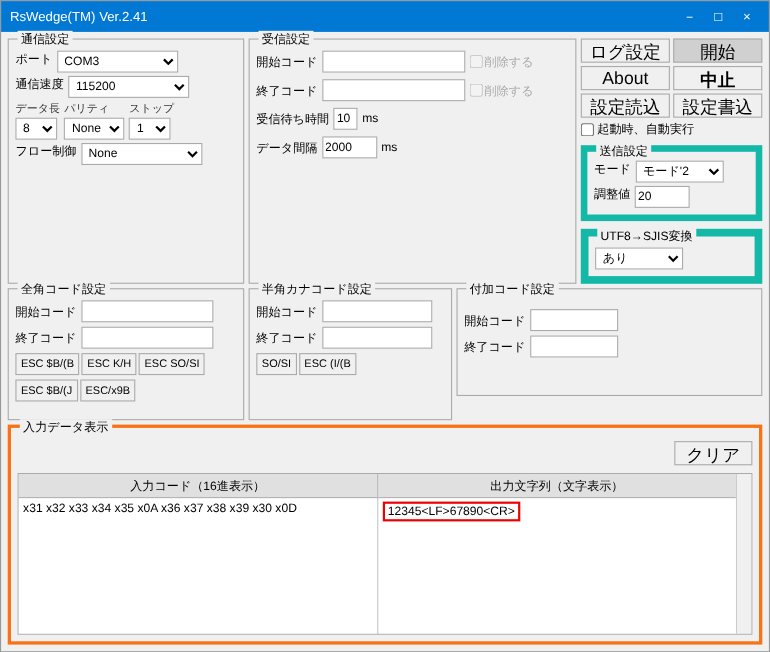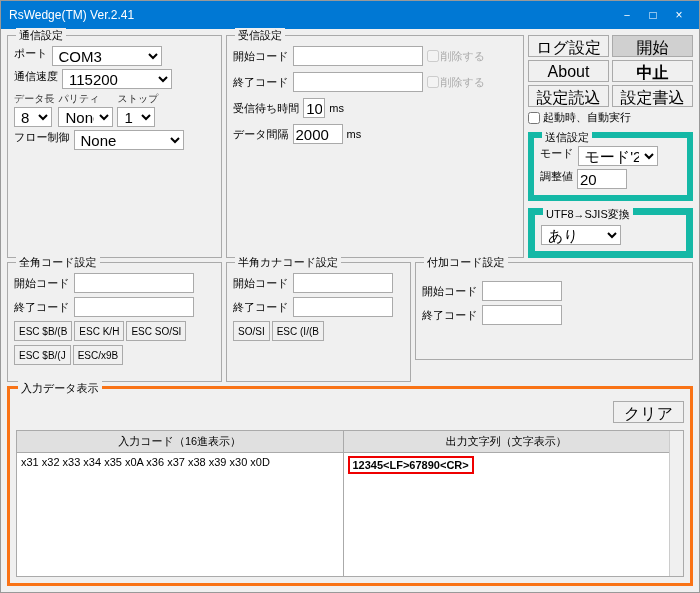--- a/index.html
+++ b/index.html
@@ -91,21 +91,21 @@
     .form-row {
       display: flex;
       align-items: flex-start;
       gap: 4px;
     }
     .form-label {
       font-size: 11px;
       white-space: nowrap;
     }
     select, input[type="text"] {
-      font-size: 15px;
+      font-size: 11px;
       height: 20px;
       border: 1px solid #aaa;
       background: white;
       padding: 0 2px;
     }
     select {
       appearance: auto;
     }
     .port-select { width: 110px; }
     .baud-select { width: 110px; }
@@ -316,21 +316,20 @@
       overflow-y: auto;
       position: relative;
     }
     .highlighted-value {
       display: inline-block;
       border: 2px solid #e00;
       padding: 1px 3px;
       color: #000;
       background: white;
       font-size: 11px;
-      font-weight: bold;
     }
     .scrollbar-placeholder {
       width: 14px;
       background: #f0f0f0;
       border-left: 1px solid #ccc;
       flex-shrink: 0;
     }
 
     .data-len-row {
       display: flex;

